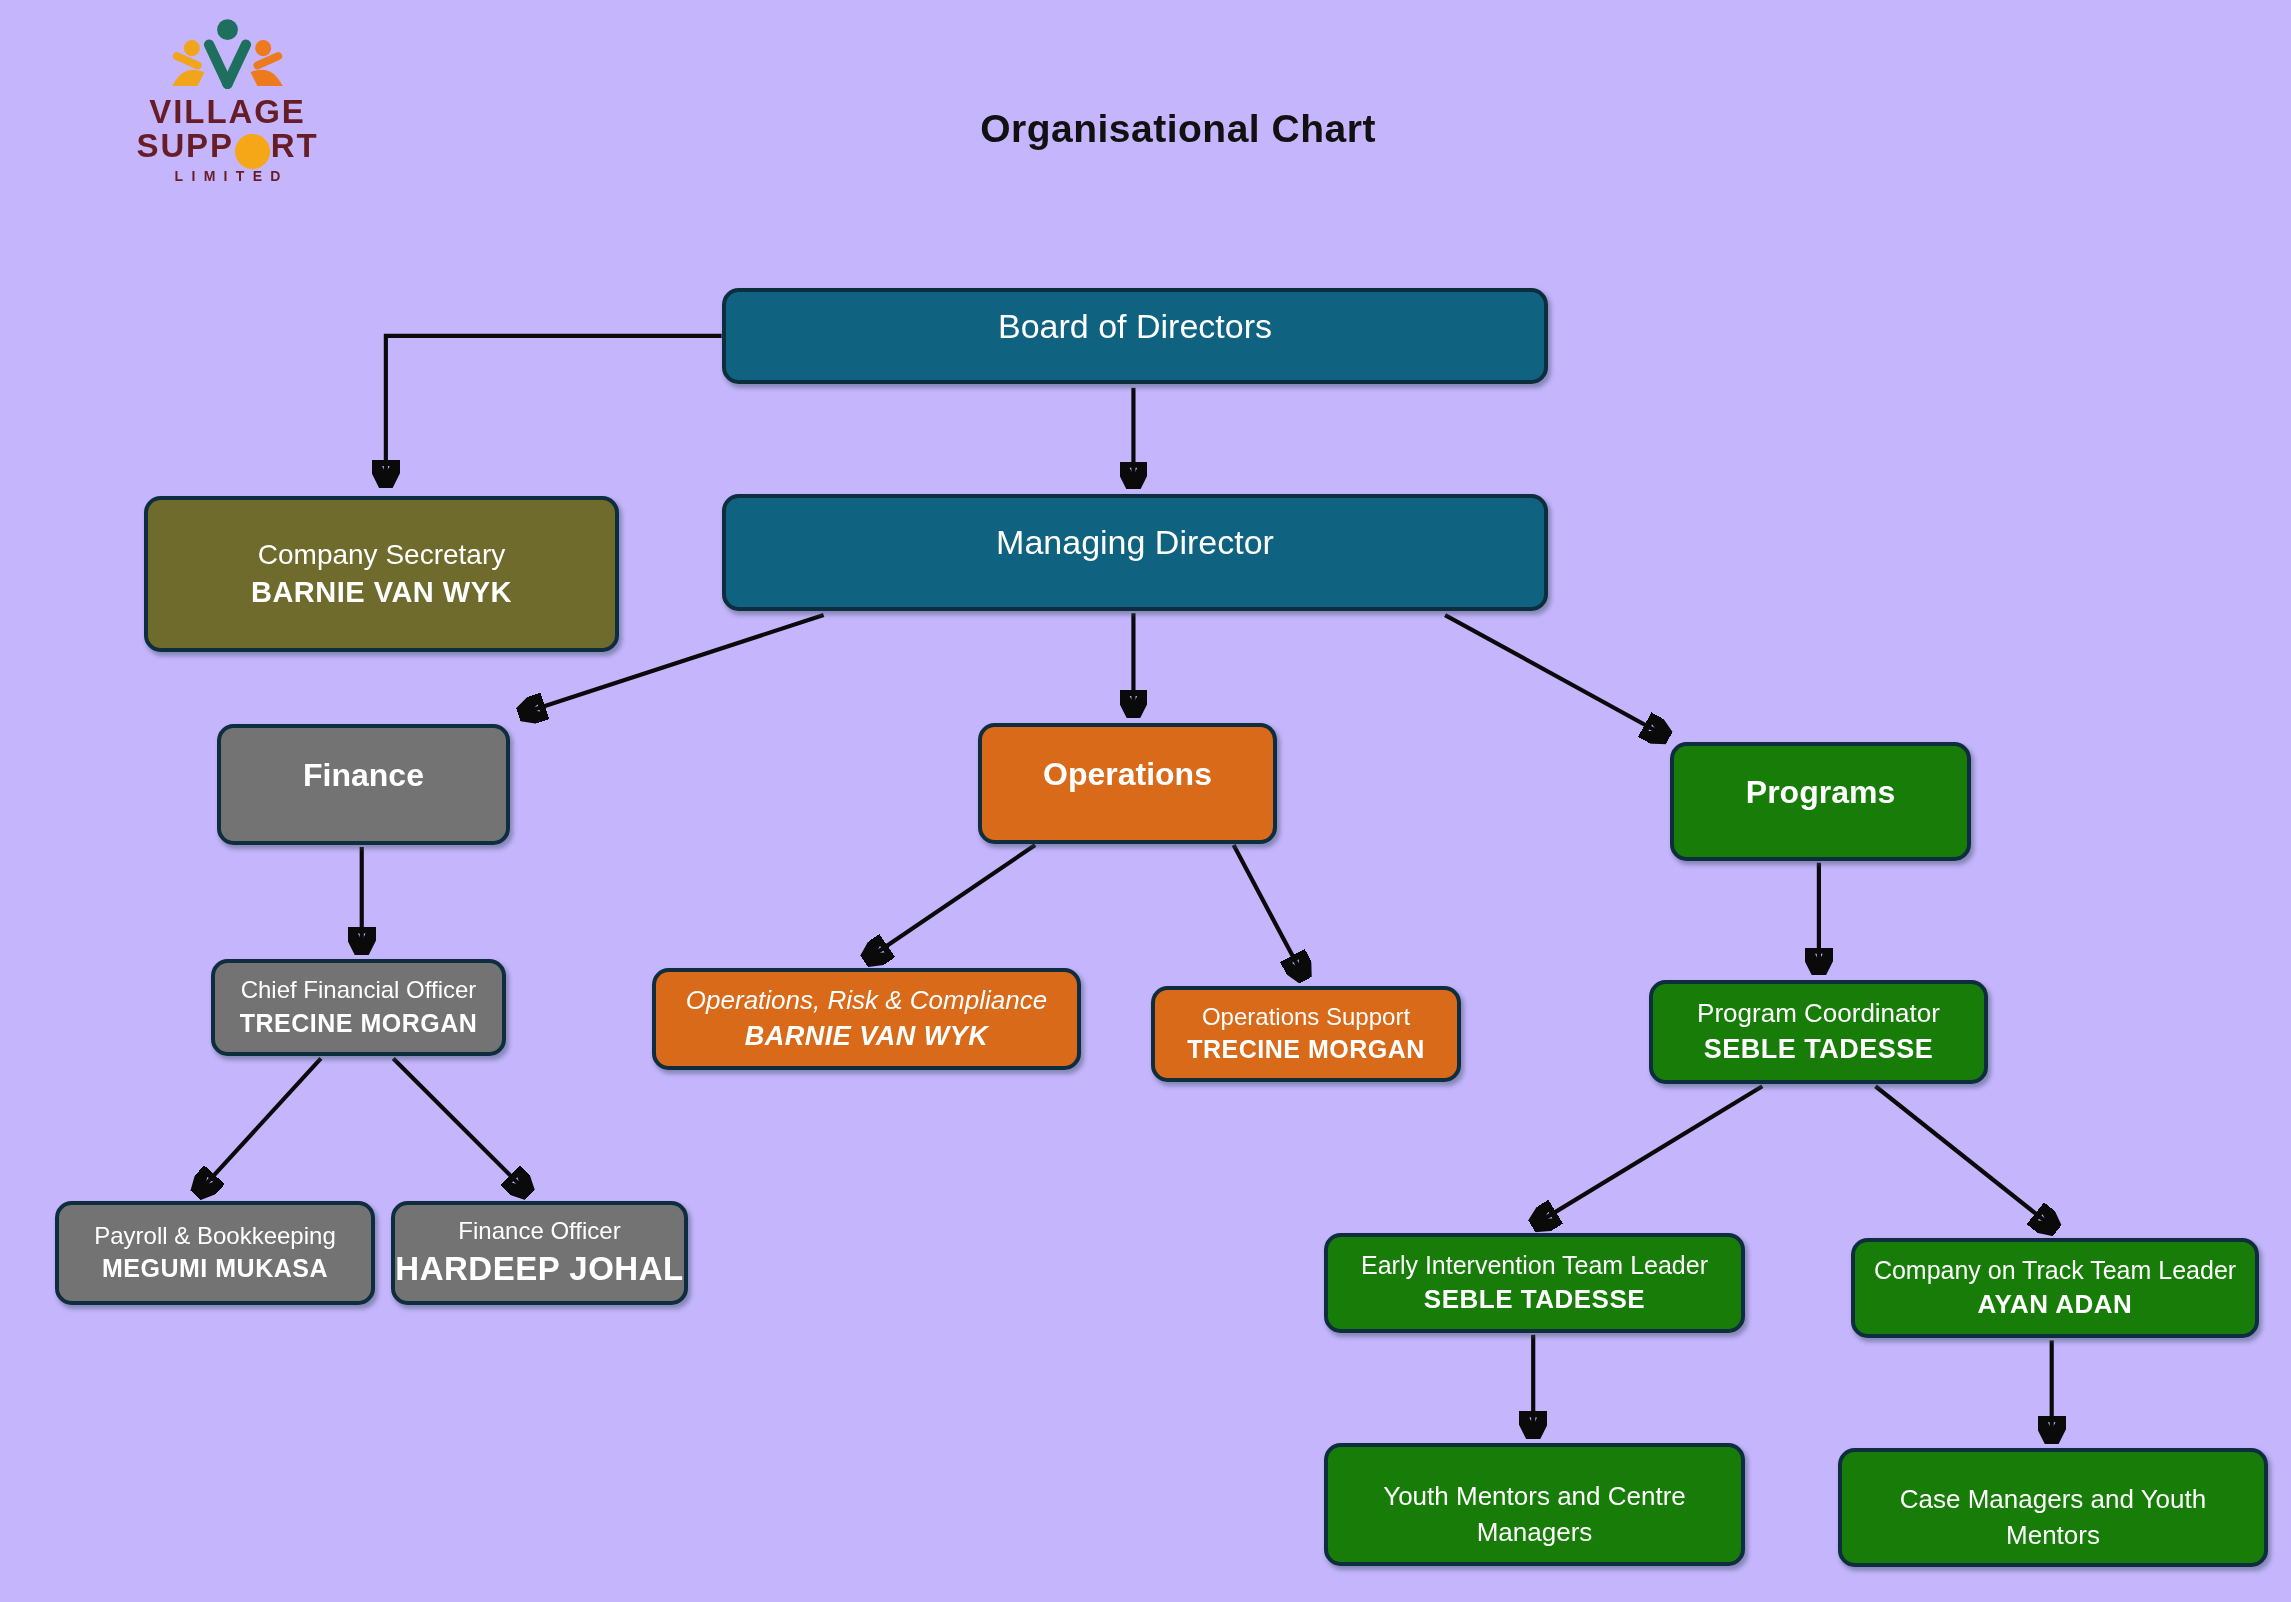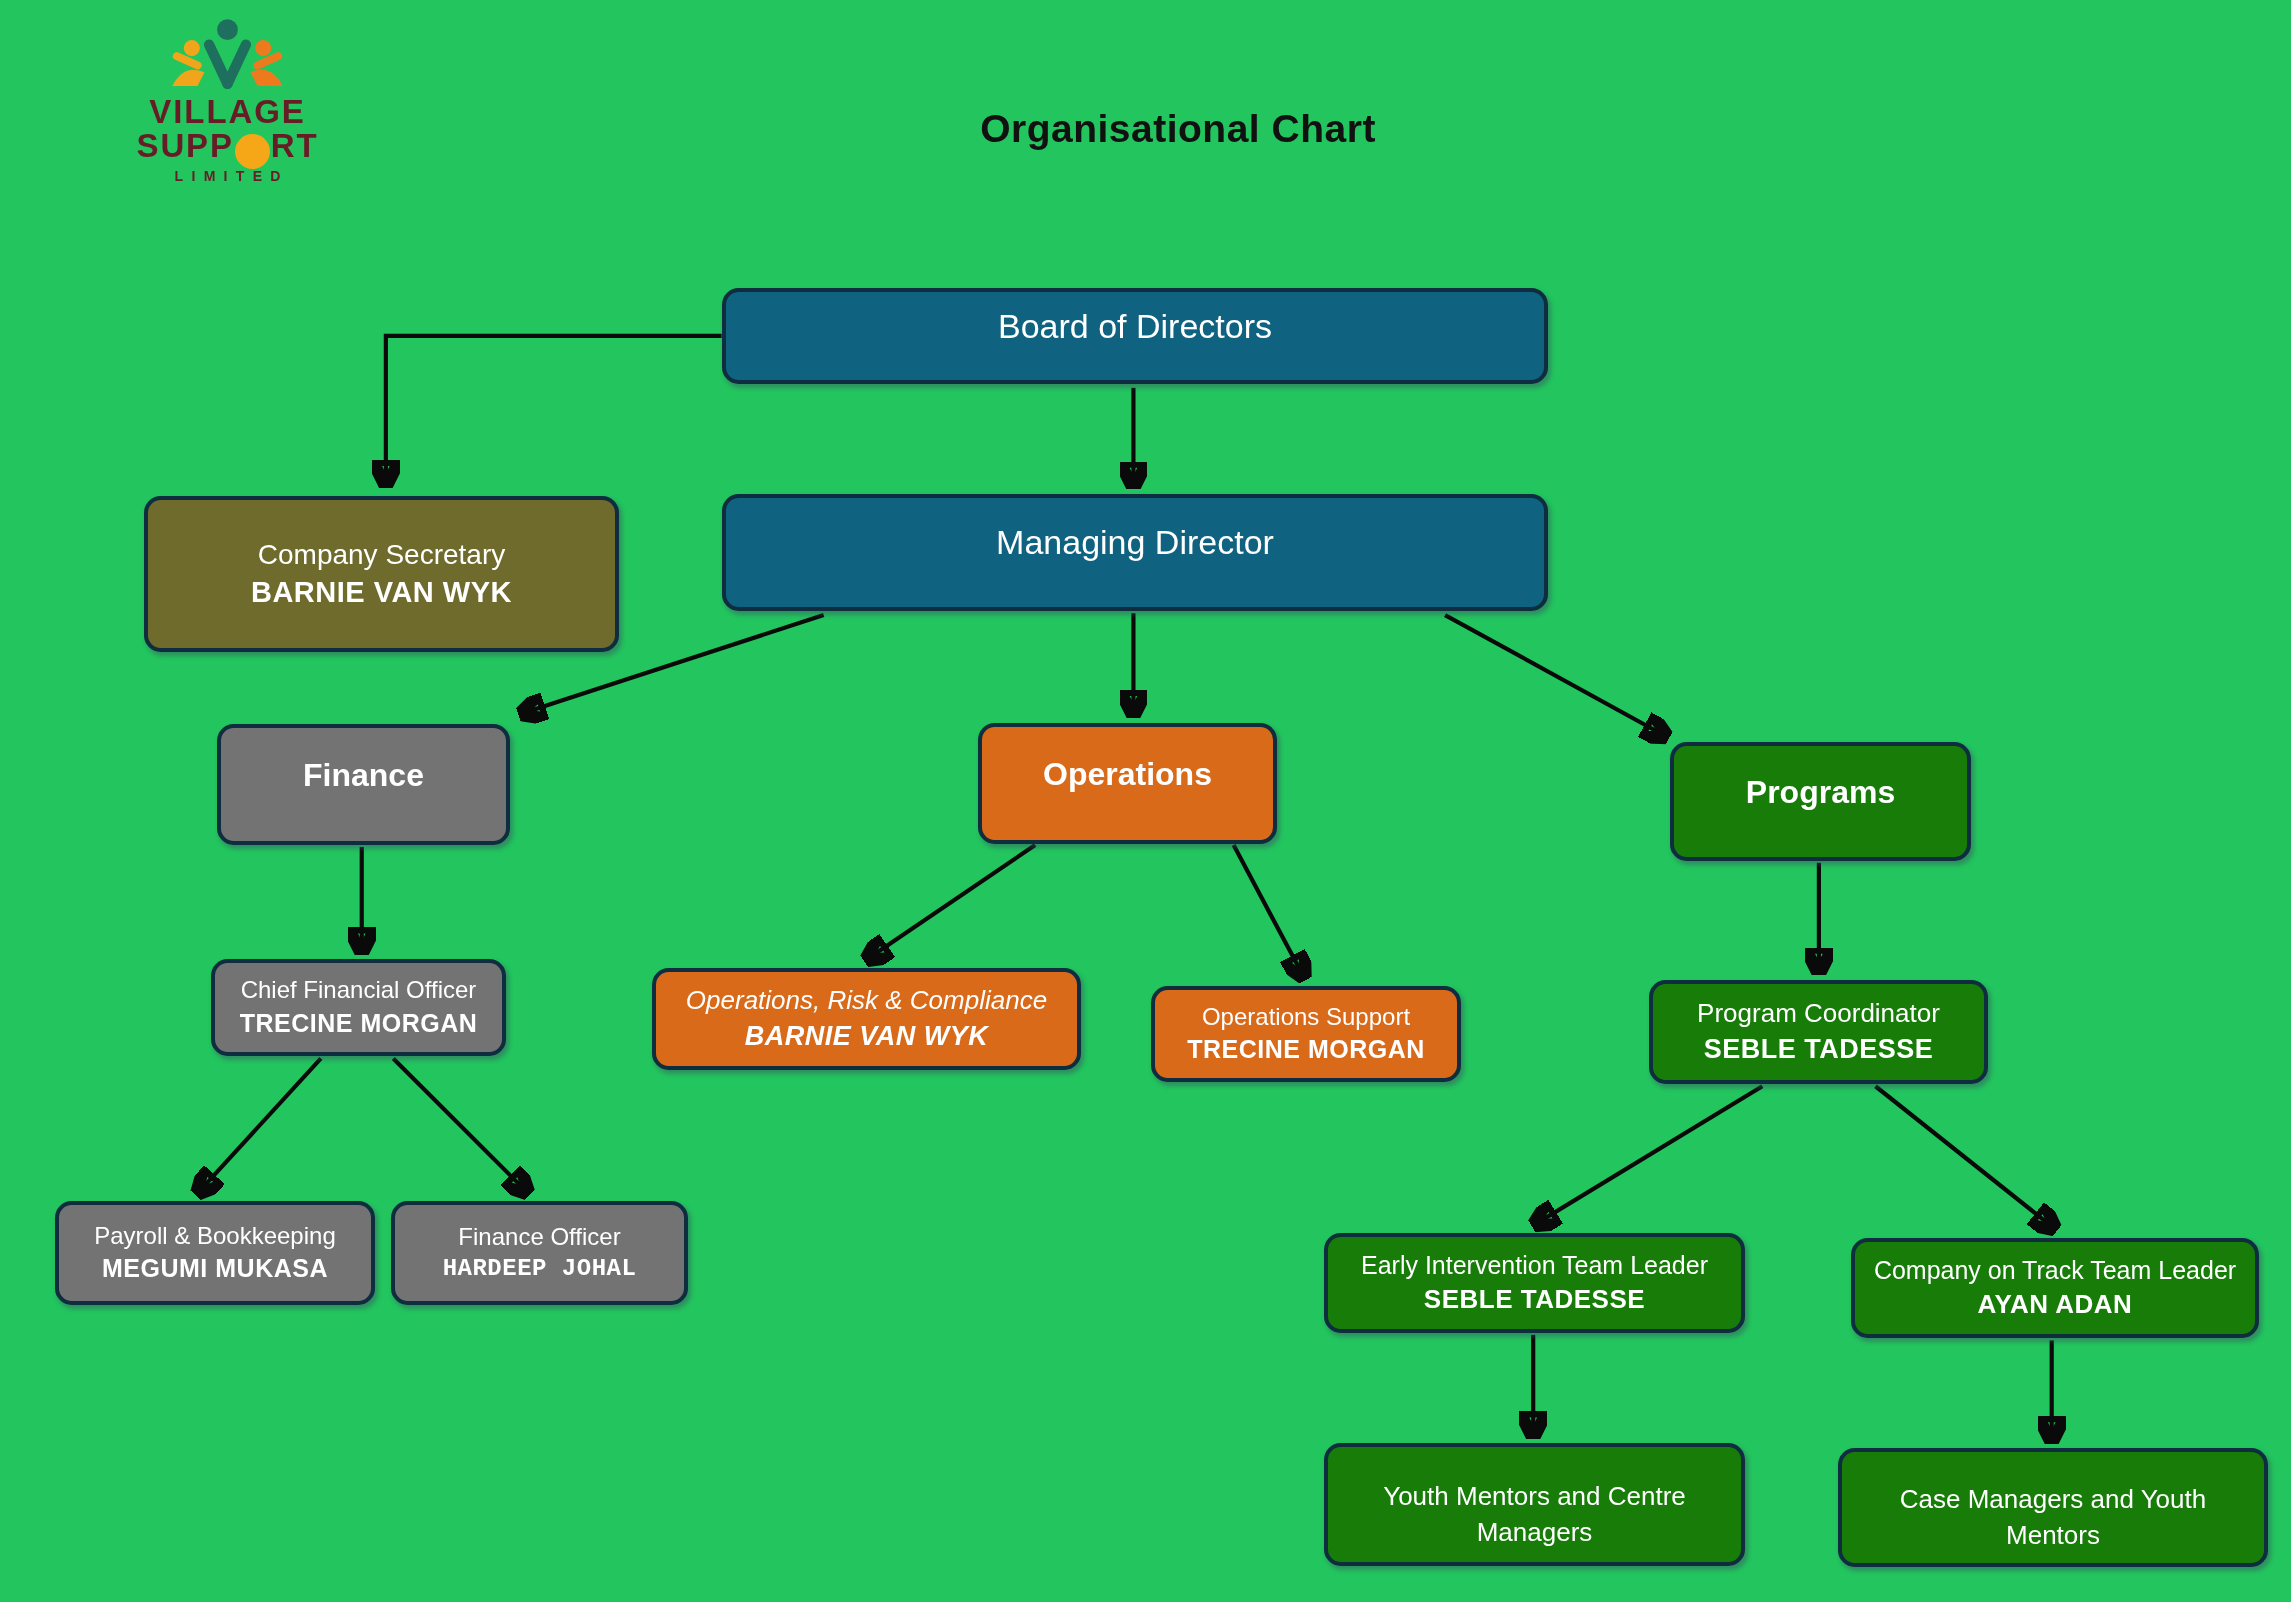--- a/index.html
+++ b/index.html
@@ -1,16 +1,16 @@
 <!DOCTYPE html>
 <html style="font-size:15px"><head>
 <meta charset="utf-8">
 <style>
   html,body{margin:0;padding:0;background:#ffffff;}
-  #canvas{position:relative;width:2291px;height:1603px;background:#22c55e;overflow:hidden;
+  #canvas{position:relative;width:2291px;height:1603px;background:#c4b5fd;overflow:hidden;
           font-family:"Liberation Sans", sans-serif;}
 
   
   #page-title{position:absolute;left:1178px;top:67px;transform:translateX(-50%);
               font-size:39px;font-weight:700;color:#111;white-space:nowrap;letter-spacing:0.5px;margin-top:40px;}
 
   
   #logo{position:absolute;left:130px;top:16.7px;width:195px;text-align:center;color:#671d26;}
   #logo .mark{display:block;margin:0 auto 1.9px auto;}
   #logo .w1{font-size:33px;font-weight:700;letter-spacing:1.9px;line-height:1.05;}
@@ -51,21 +51,21 @@
   #node-programs{left:1670px;top:742px;width:301px;height:119px;}
   #node-cfo{left:211px;top:959px;width:295px;height:97px;}
   #node-cfo .t1{font-size:24px;} #node-cfo .t2{font-size:25px;}
   #node-ops-risk{left:652px;top:968px;width:429px;height:102px;font-style:italic;}
   #node-ops-support{left:1151px;top:986px;width:310px;height:96px;}
   #node-ops-support .t1{font-size:24px;} #node-ops-support .t2{font-size:25px;}
   #node-program-coordinator{left:1649px;top:980px;width:339px;height:104px;}
   #node-payroll{left:55px;top:1201px;width:320px;height:104px;}
   #node-payroll .t1{font-size:24px;} #node-payroll .t2{font-size:25px;}
   #node-finance-officer{left:391px;top:1201px;width:297px;height:104px;}
-  #node-finance-officer .t1{font-size:24px;} #node-finance-officer .t2{font-size:24px;font-family:Liberation Mono, monospace;}
+  #node-finance-officer .t1{font-size:24px;} #node-finance-officer .t2{font-size:33px;}
   #node-early-intervention{left:1324px;top:1233px;width:421px;height:100px;}
   #node-early-intervention .t1{font-size:25px;} #node-early-intervention .t2{font-size:26px;}
   #node-staying-on-track{left:1851px;top:1238px;width:408px;height:100px;}
   #node-staying-on-track .t1{font-size:25px;} #node-staying-on-track .t2{font-size:26px;}
   #node-youth-mentors{left:1324px;top:1443px;width:421px;height:123px;}
   #node-case-managers{left:1838px;top:1448px;width:430px;height:119px;}
 </style>
 </head>
 <body>
 

